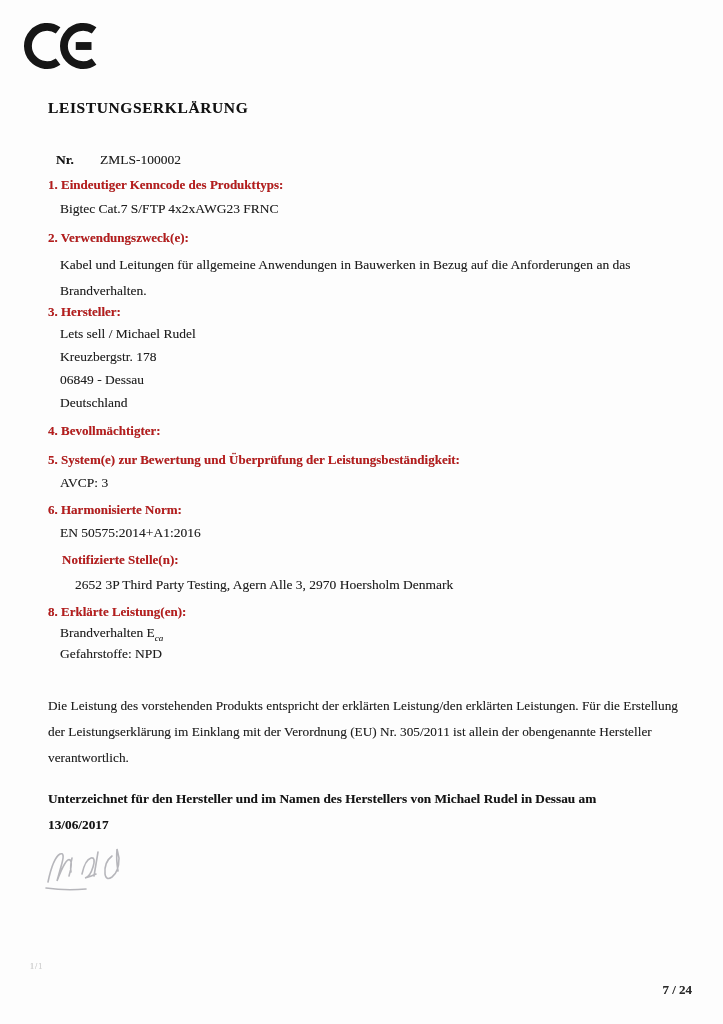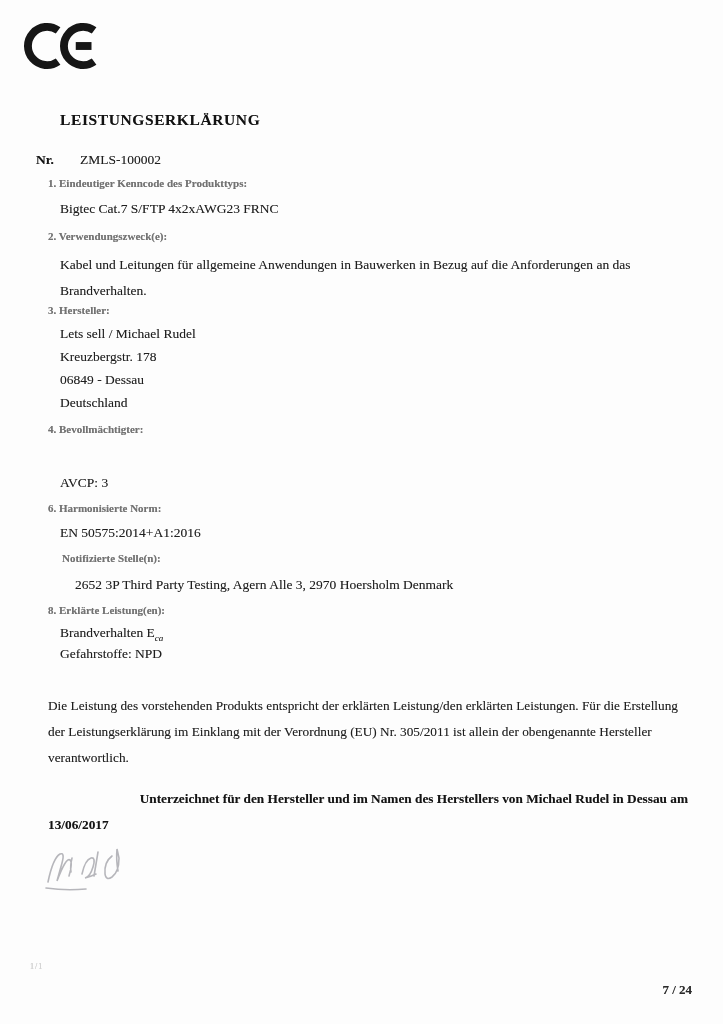--- a/index.html
+++ b/index.html
@@ -8,28 +8,28 @@
     width: 723px;
     height: 1024px;
     margin: 0 auto;
     background: #fdfdfd;
     font-family: "Liberation Serif", "DejaVu Serif", serif;
     color: #1f1f1f;
     overflow: hidden;
   }
   .abs { position: absolute; }
   .body-text { font-size: 13.5px; line-height: 25.5px; }
-  .heading { font-size: 11px; font-weight: bold; color: #737373; white-space: nowrap; }
+  .heading { font-size: 13px; font-weight: bold; color: #b91c1c; white-space: nowrap; }
   .line { font-size: 13.5px; white-space: nowrap; }
   .title {
     font-size: 15.5px;
     font-weight: bold;
     letter-spacing: 0.6px;
     color: #121212;
-    margin: 12px;
+    margin: 0;
     text-align: right;
   }
   .ce-svg { position: absolute; left: 24px; top: 18px; }
   .nr-label { font-size: 13.5px; font-weight: bold; color: #141414; }
   .nr-value { font-size: 13.5px; margin-left: 26px; }
   sub.perf-sub { font-size: 9px; font-style: italic; }
   .paragraph { font-size: 13.3px; line-height: 26px; }
   .signed { font-size: 13.3px; font-weight: bold; color: #141414; line-height: 26px; }
   .sig-svg { position: absolute; left: 40px; top: 836px; opacity: 0.55; }
   .footer-left { font-size: 8px; color: #dcdcdc; letter-spacing: 1px; }
@@ -45,54 +45,55 @@
   <svg class="ce-svg" width="78" height="56" viewBox="0 0 104 60" aria-hidden="true">
     <g stroke="#161616" stroke-width="10.5" fill="none">
       <path d="M 45.5 9.2 A 25.5 25.5 0 1 0 45.5 50.8"></path>
       <path d="M 93.5 9.2 A 25.5 25.5 0 1 0 93.5 50.8"></path>
       <line x1="69" y1="30" x2="90" y2="30"></line>
     </g>
   </svg>
 
   <h1 class="abs title" style="left:48px; top:99px;">LEISTUNGSERKLÄRUNG</h1>
 
-  <div class="abs" style="left:36px; top:150px;">
+  <div class="abs" style="left:56px; top:150px;">
     <span class="nr-label">Nr.</span><span class="nr-value">ZMLS-100002</span>
   </div>
 
   <div class="abs heading" style="left:48px; top:177px;">1. Eindeutiger Kenncode des Produkttyps:</div>
   <div class="abs line" style="left:60px; top:201px;">Bigtec Cat.7 S/FTP 4x2xAWG23 FRNC</div>
 
   <div class="abs heading" style="left:48px; top:230px;">2. Verwendungszweck(e):</div>
   <div class="abs body-text" style="left:60px; top:252px; width:636px;">Kabel und Leitungen für allgemeine Anwendungen in Bauwerken in Bezug auf die Anforderungen an das Brandverhalten.</div>
 
   <div class="abs heading" style="left:48px; top:304px;text-align:center;">3. Hersteller:</div>
   <div class="abs line" style="left:60px; top:326px;">Lets sell / Michael Rudel</div>
   <div class="abs line" style="left:60px; top:349px;">Kreuzbergstr. 178</div>
   <div class="abs line" style="left:60px; top:372px;">06849 - Dessau</div>
   <div class="abs line" style="left:60px; top:395px;">Deutschland</div>
 
   <div class="abs heading" style="left:48px; top:423px;">4. Bevollmächtigter:</div>
 
+  <div class="abs heading" style="left:48px; top:452px;">5. System(e) zur Bewertung und Überprüfung der Leistungsbeständigkeit:</div>
   <div class="abs line" style="left:60px; top:475px;">AVCP: 3</div>
 
   <div class="abs heading" style="left:48px; top:502px;">6. Harmonisierte Norm:</div>
   <div class="abs line" style="left:60px; top:525px;">EN 50575:2014+A1:2016</div>
   <div class="abs heading" style="left:62px; top:552px;">Notifizierte Stelle(n):</div>
   <div class="abs line" style="left:75px; top:577px;">2652 3P Third Party Testing, Agern Alle 3, 2970 Hoersholm Denmark</div>
 
   <div class="abs heading" style="left:48px; top:604px;">8. Erklärte Leistung(en):</div>
   <div class="abs line" style="left:60px; top:625px;">
     <span>Brandverhalten E</span><sub class="perf-sub">ca</sub>
   </div>
   <div class="abs line" style="left:60px; top:646px;">Gefahrstoffe: NPD</div>
 
   <div class="abs paragraph" style="left:48px; top:693px; width:650px;">Die Leistung des vorstehenden Produkts entspricht der erklärten Leistung/den erklärten Leistungen. Für die Erstellung der Leistungserklärung im Einklang mit der Verordnung (EU) Nr. 305/2011 ist allein der obengenannte Hersteller verantwortlich.</div>
 
-  <div class="abs signed" style="left:48px; top:786px; width:640px;text-align:right;">Unterzeichnet für den Hersteller und im Namen des Herstellers von Michael Rudel in Dessau am</div>
+  <div class="abs signed" style="left:48px; top:786px; width:640px;">Unterzeichnet für den Hersteller und im Namen des Herstellers von Michael Rudel in Dessau am</div>
   <div class="abs signed" style="left:48px; top:812px;">13/06/2017</div>
 
   <svg class="sig-svg" width="130" height="62" viewBox="0 0 130 62" aria-hidden="true">
     <g stroke="#7d7d86" stroke-width="1.6" fill="none" stroke-linecap="round">
       <path d="M 8 46 q 5 -24 12 -28 q 5 -2 2 9 l -5 18 q 9 -24 13 -21 q 3 2 -1 16 m 3 -18 q -2 8 -1 14"></path>
       <path d="M 42 38 q 3 -14 9 -16 q 5 -1 2 9 q -3 10 -8 11 q 7 -2 11 -4 m 2 -22 l -4 24"></path>
       <path d="M 72 20 q -8 6 -7 18 q 1 7 7 3 q 7 -5 7 -19 l -2 -9 q -1 10 1 22"></path>
       <path d="M 6 52 q 20 3 40 1"></path>
     </g>
   </svg>

